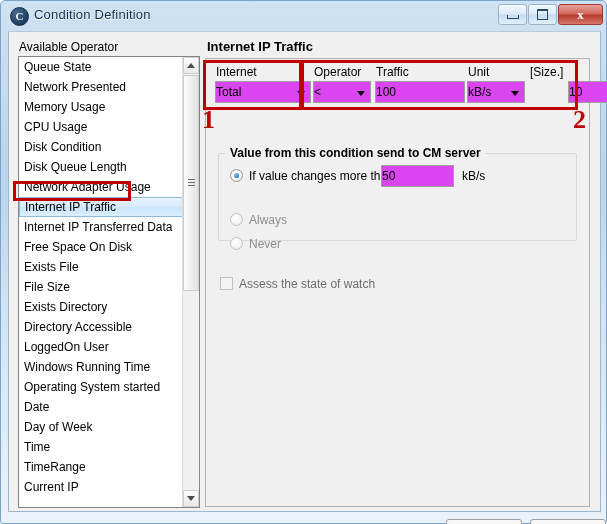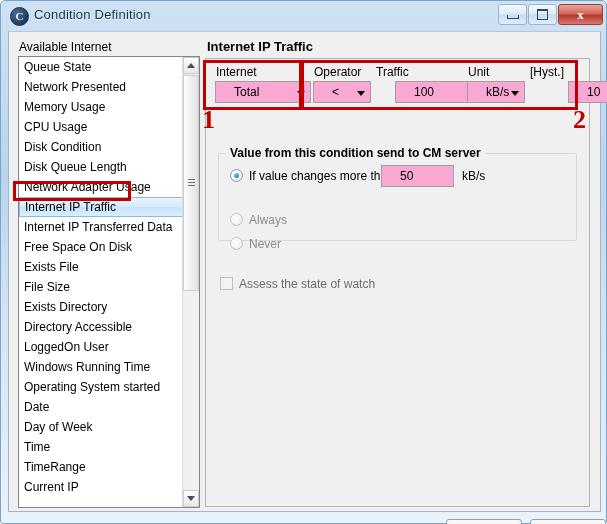--- a/index.html
+++ b/index.html
@@ -126,23 +126,23 @@
   .rpanel{
     position:absolute;left:196px;top:26px;width:385px;height:449px;
     box-sizing:border-box;
     background:#f0f0f0;border:1px solid #b3b3b3;
   }
 
   
   .fld-lbl{position:absolute;font-size:12px;color:#000;white-space:nowrap;}
   .combo,.txt{
     position:absolute;box-sizing:border-box;height:22px;
-    background:#f9a8d4;border:1px solid #a0a0a0;
+    background:#d946ef;border:1px solid #a0a0a0;
     font-size:12px;color:#000;
-    line-height:20px;padding-left:18px;
+    line-height:20px;padding-left:0;
     white-space:nowrap;overflow:hidden;
   }
   .combo .carr{
     position:absolute;right:5px;top:9px;
     width:0;height:0;border-left:4px solid transparent;border-right:4px solid transparent;border-top:5px solid #000;
   }
 
   
   .group{
     position:absolute;left:12px;top:94px;width:359px;height:88px;
@@ -213,21 +213,21 @@
           </div>
       </div>
       <div class="wbtn close">
         <div class="gl">x</div>
       </div>
     </div>
   </div>
 
   <div class="client">
 
-    <div class="lbl-available">Available Internet</div>
+    <div class="lbl-available">Available Operator</div>
 
     <div class="listbox">
       <div class="list-inner" id="list-inner">
           <div class="litem"><span>Queue State</span></div>
           <div class="litem"><span>Network Presented</span></div>
           <div class="litem"><span>Memory Usage</span></div>
           <div class="litem"><span>CPU Usage</span></div>
           <div class="litem"><span>Disk Condition</span></div>
           <div class="litem"><span>Disk Queue Length</span></div>
           <div class="litem"><span>Network Adapter Usage</span></div>
@@ -274,29 +274,29 @@
         <span class="carr"></span>
       </div>
 
       <div class="fld-lbl" style="left:108px;top:6px;">Operator</div>
       <div class="combo" style="left:107px;top:22px;width:58px;">
         <span>&lt;</span>
         <span class="carr"></span>
       </div>
 
       <div class="fld-lbl" style="left:170px;top:6px;">Traffic</div>
-      <div class="txt" style="left:169px;top:22px;width:90px;margin-left:20px;">100</div>
+      <div class="txt" style="left:169px;top:22px;width:90px;">100</div>
 
       <div class="fld-lbl" style="left:262px;top:6px;">Unit</div>
       <div class="combo" style="left:261px;top:22px;width:58px;">
         <span>kB/s</span>
         <span class="carr"></span>
       </div>
 
-      <div class="fld-lbl" style="left:324px;top:6px;">[Hyst.]</div>
+      <div class="fld-lbl" style="left:324px;top:6px;">[Size.]</div>
       <div class="txt" style="left:323px;top:22px;width:47px;margin-left:39px;">10</div>
 
       <div class="group"></div>
       <div class="group-title">Value from this condition send to CM server</div>
 
       <div class="radio-row" style="top:110px;">
         <span class="radio on"></span><span>If value changes more than</span>
       </div>
       <div class="txt" style="left:175px;top:106px;width:73px;">50</div>
       <div class="fld-lbl" style="left:256px;top:110px;">kB/s</div>

